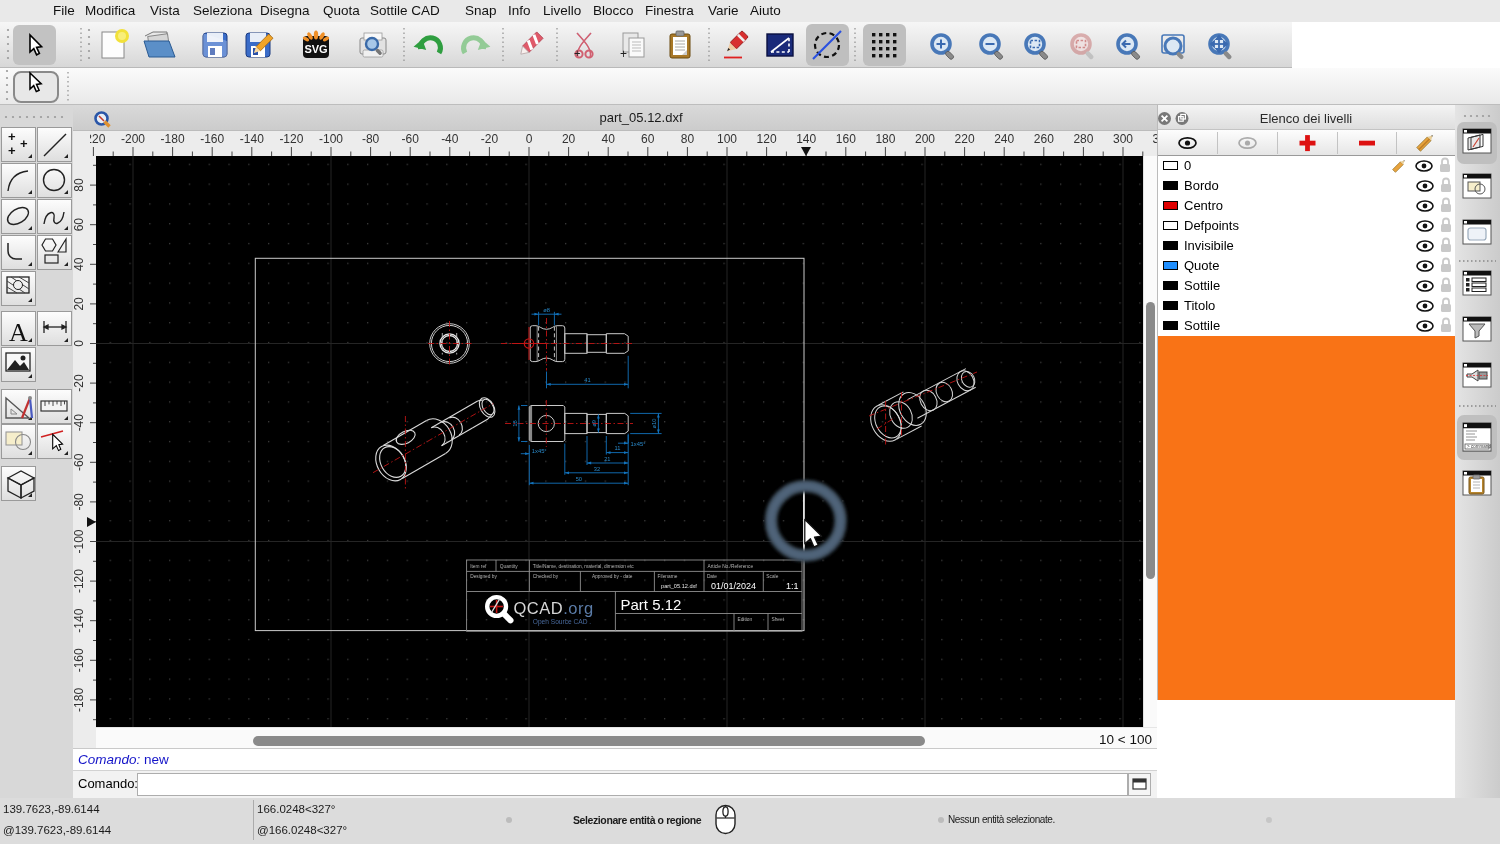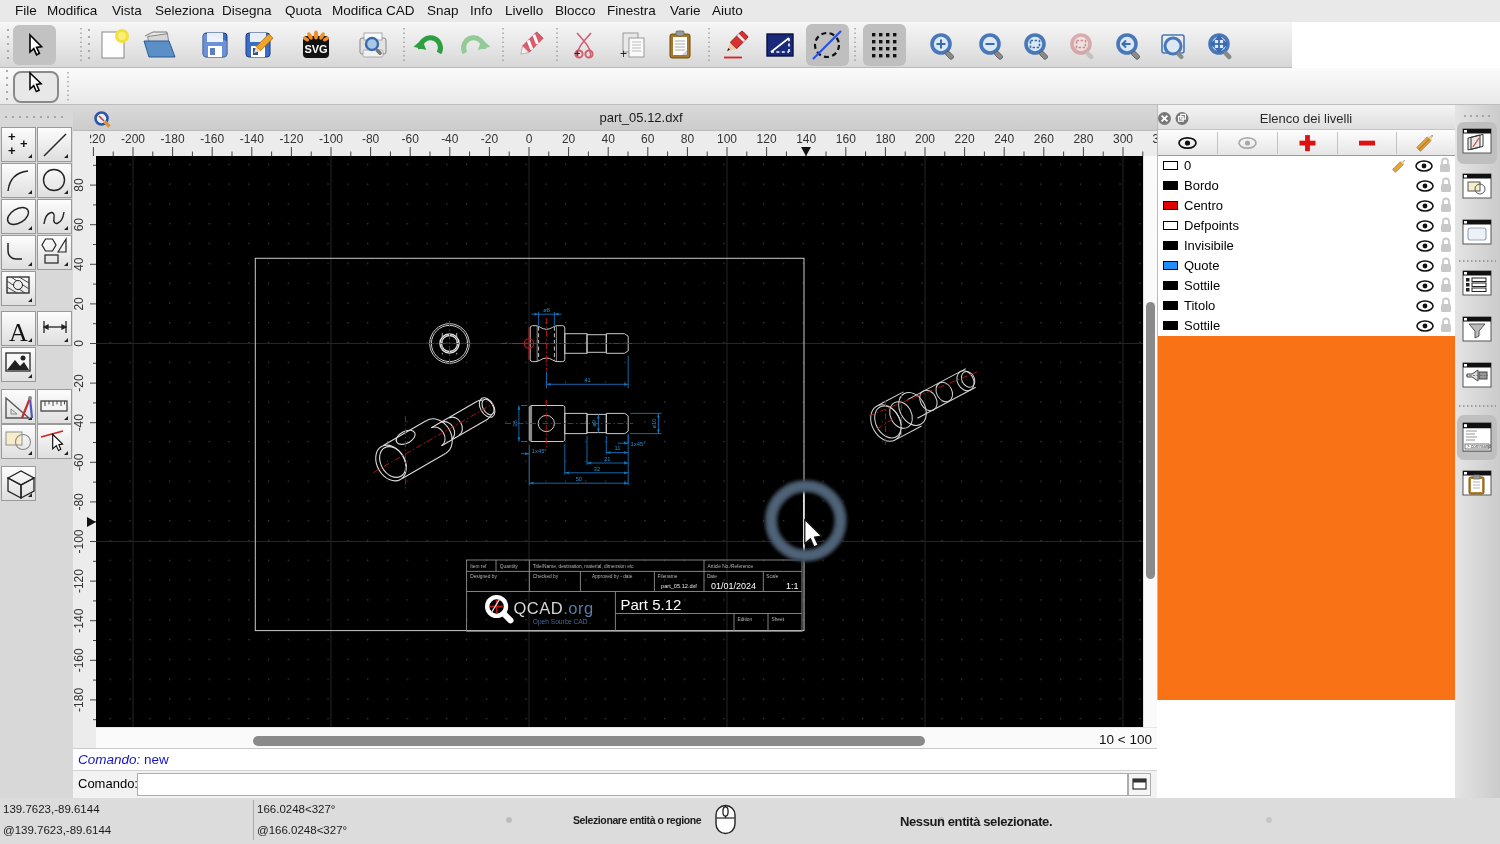--- a/index.html
+++ b/index.html
@@ -1,20 +1,20 @@
 <!DOCTYPE html>
 <html><head>
 <meta charset="utf-8">
 <style>
 html,body{margin:0;padding:0;width:1500px;height:844px;overflow:hidden;background:#fff;
 font-family:"Liberation Sans",sans-serif;}
 *{box-sizing:border-box;}
 #menubar{position:absolute;left:0;top:0;width:1500px;height:22px;background:#e9e9e9;
 font-size:13.5px;color:#111;}
-#menubar span{position:absolute;top:3px;}
+#menubar span{position:absolute;top:3px;margin-left:38px;}
 #toolbar{position:absolute;left:0;top:22px;width:1292px;height:46px;
 background:linear-gradient(#f6f6f6,#e9e9e9 45%,#d7d7d7);border-bottom:1px solid #b9b9b9;}
 #row2{position:absolute;left:0;top:68px;width:1500px;height:37px;
 background:linear-gradient(#fbfbfb,#e9e9e9);border-bottom:1px solid #bdbdbd;}
 #palette{position:absolute;left:0;top:105px;width:73px;height:693px;background:#d8d8d8;}
 #tabbar{position:absolute;left:73px;top:105px;width:1084px;height:26px;
 background:linear-gradient(#d9d9d9,#cccccc);border-bottom:1px solid #bbb;}
 #tabname{position:absolute;left:0;top:5px;width:1084px;text-align:center;font-size:13px;color:#1a1a1a;}
 #hruler{position:absolute;left:73px;top:131px;width:1084px;height:25px;background:#ececec;}
 #vruler{position:absolute;left:73px;top:156px;width:23px;height:642px;background:#ececec;}
@@ -43,21 +43,21 @@
 </style>
 </head>
 <body>
 <div id="menubar">
 <span style="left:15px">File</span>
     <span style="left:47px">Modifica</span>
     <span style="left:112px">Vista</span>
 <span style="left:155px">Seleziona</span>
     <span style="left:222px">Disegna</span>
     <span style="left:285px">Quota</span>
-<span style="left:332px">Modifica CAD</span>
+<span style="left:332px">Sottile CAD</span>
     <span style="left:427px">Snap</span>
     <span style="left:470px">Info</span>
 <span style="left:505px">Livello</span>
     <span style="left:555px">Blocco</span>
     <span style="left:607px">Finestra</span>
 <span style="left:670px">Varie</span>
     <span style="left:712px">Aiuto</span>
 </div>
 <div id="toolbar">
 <svg width="1500" height="46" style="position:absolute;left:0;top:0">
@@ -810,21 +810,21 @@
 <span style="position:absolute;left:257px;top:26px">@166.0248&lt;327°</span>
 <span style="position:absolute;left:506px;top:19px;width:6px;height:6px;border-radius:3px;background:#bcbcbc"></span>
 <span style="position:absolute;left:573px;top:16px;font-weight:600;font-size:10.5px;letter-spacing:-0.4px">Selezionare entità o regione</span>
 <svg width="24" height="32" style="position:absolute;left:714px;top:6px">
       <rect x="2" y="1.5" width="19" height="28" rx="9.5" fill="#fff" stroke="#222" stroke-width="1.4"></rect>
       <line x1="11.5" y1="1.5" x2="11.5" y2="14" stroke="#222" stroke-width="1.2"></line>
       <line x1="2.5" y1="14" x2="20.5" y2="14" stroke="#222" stroke-width="1.2"></line>
       <ellipse cx="11.5" cy="7.5" rx="2.6" ry="4.6" fill="#fff" stroke="#222" stroke-width="1.3"></ellipse>
     </svg>
     <span style="position:absolute;left:938px;top:19px;width:6px;height:6px;border-radius:3px;background:#bcbcbc"></span>
-<span style="position:absolute;left:900px;top:16px;font-weight:700;font-size:13px;letter-spacing:-0.4px">Nessun entità selezionate.</span>
+<span style="position:absolute;left:948px;top:16px;font-weight:400;font-size:10px;letter-spacing:-0.4px">Nessun entità selezionate.</span>
 <span style="position:absolute;left:1266px;top:19px;width:6px;height:6px;border-radius:3px;background:#c6c6c6"></span>
 </div>
 <div id="rpanel">
 <div id="rptitle">
 <svg width="297" height="25" style="position:absolute;left:0;top:0">
 <circle cx="6.5" cy="13.5" r="6.5" fill="#787878"></circle>
 <path d="M3.6,10.6 L9.4,16.4 M9.4,10.6 L3.6,16.4" stroke="#fff" stroke-width="1.8"></path>
 <circle cx="24" cy="13.5" r="6.5" fill="#787878"></circle>
 <rect x="20.6" y="11.6" width="4.6" height="4.6" fill="none" stroke="#fff" stroke-width="1.2"></rect>
 <rect x="22.8" y="9.4" width="4.6" height="4.6" fill="none" stroke="#fff" stroke-width="1.2"></rect>

